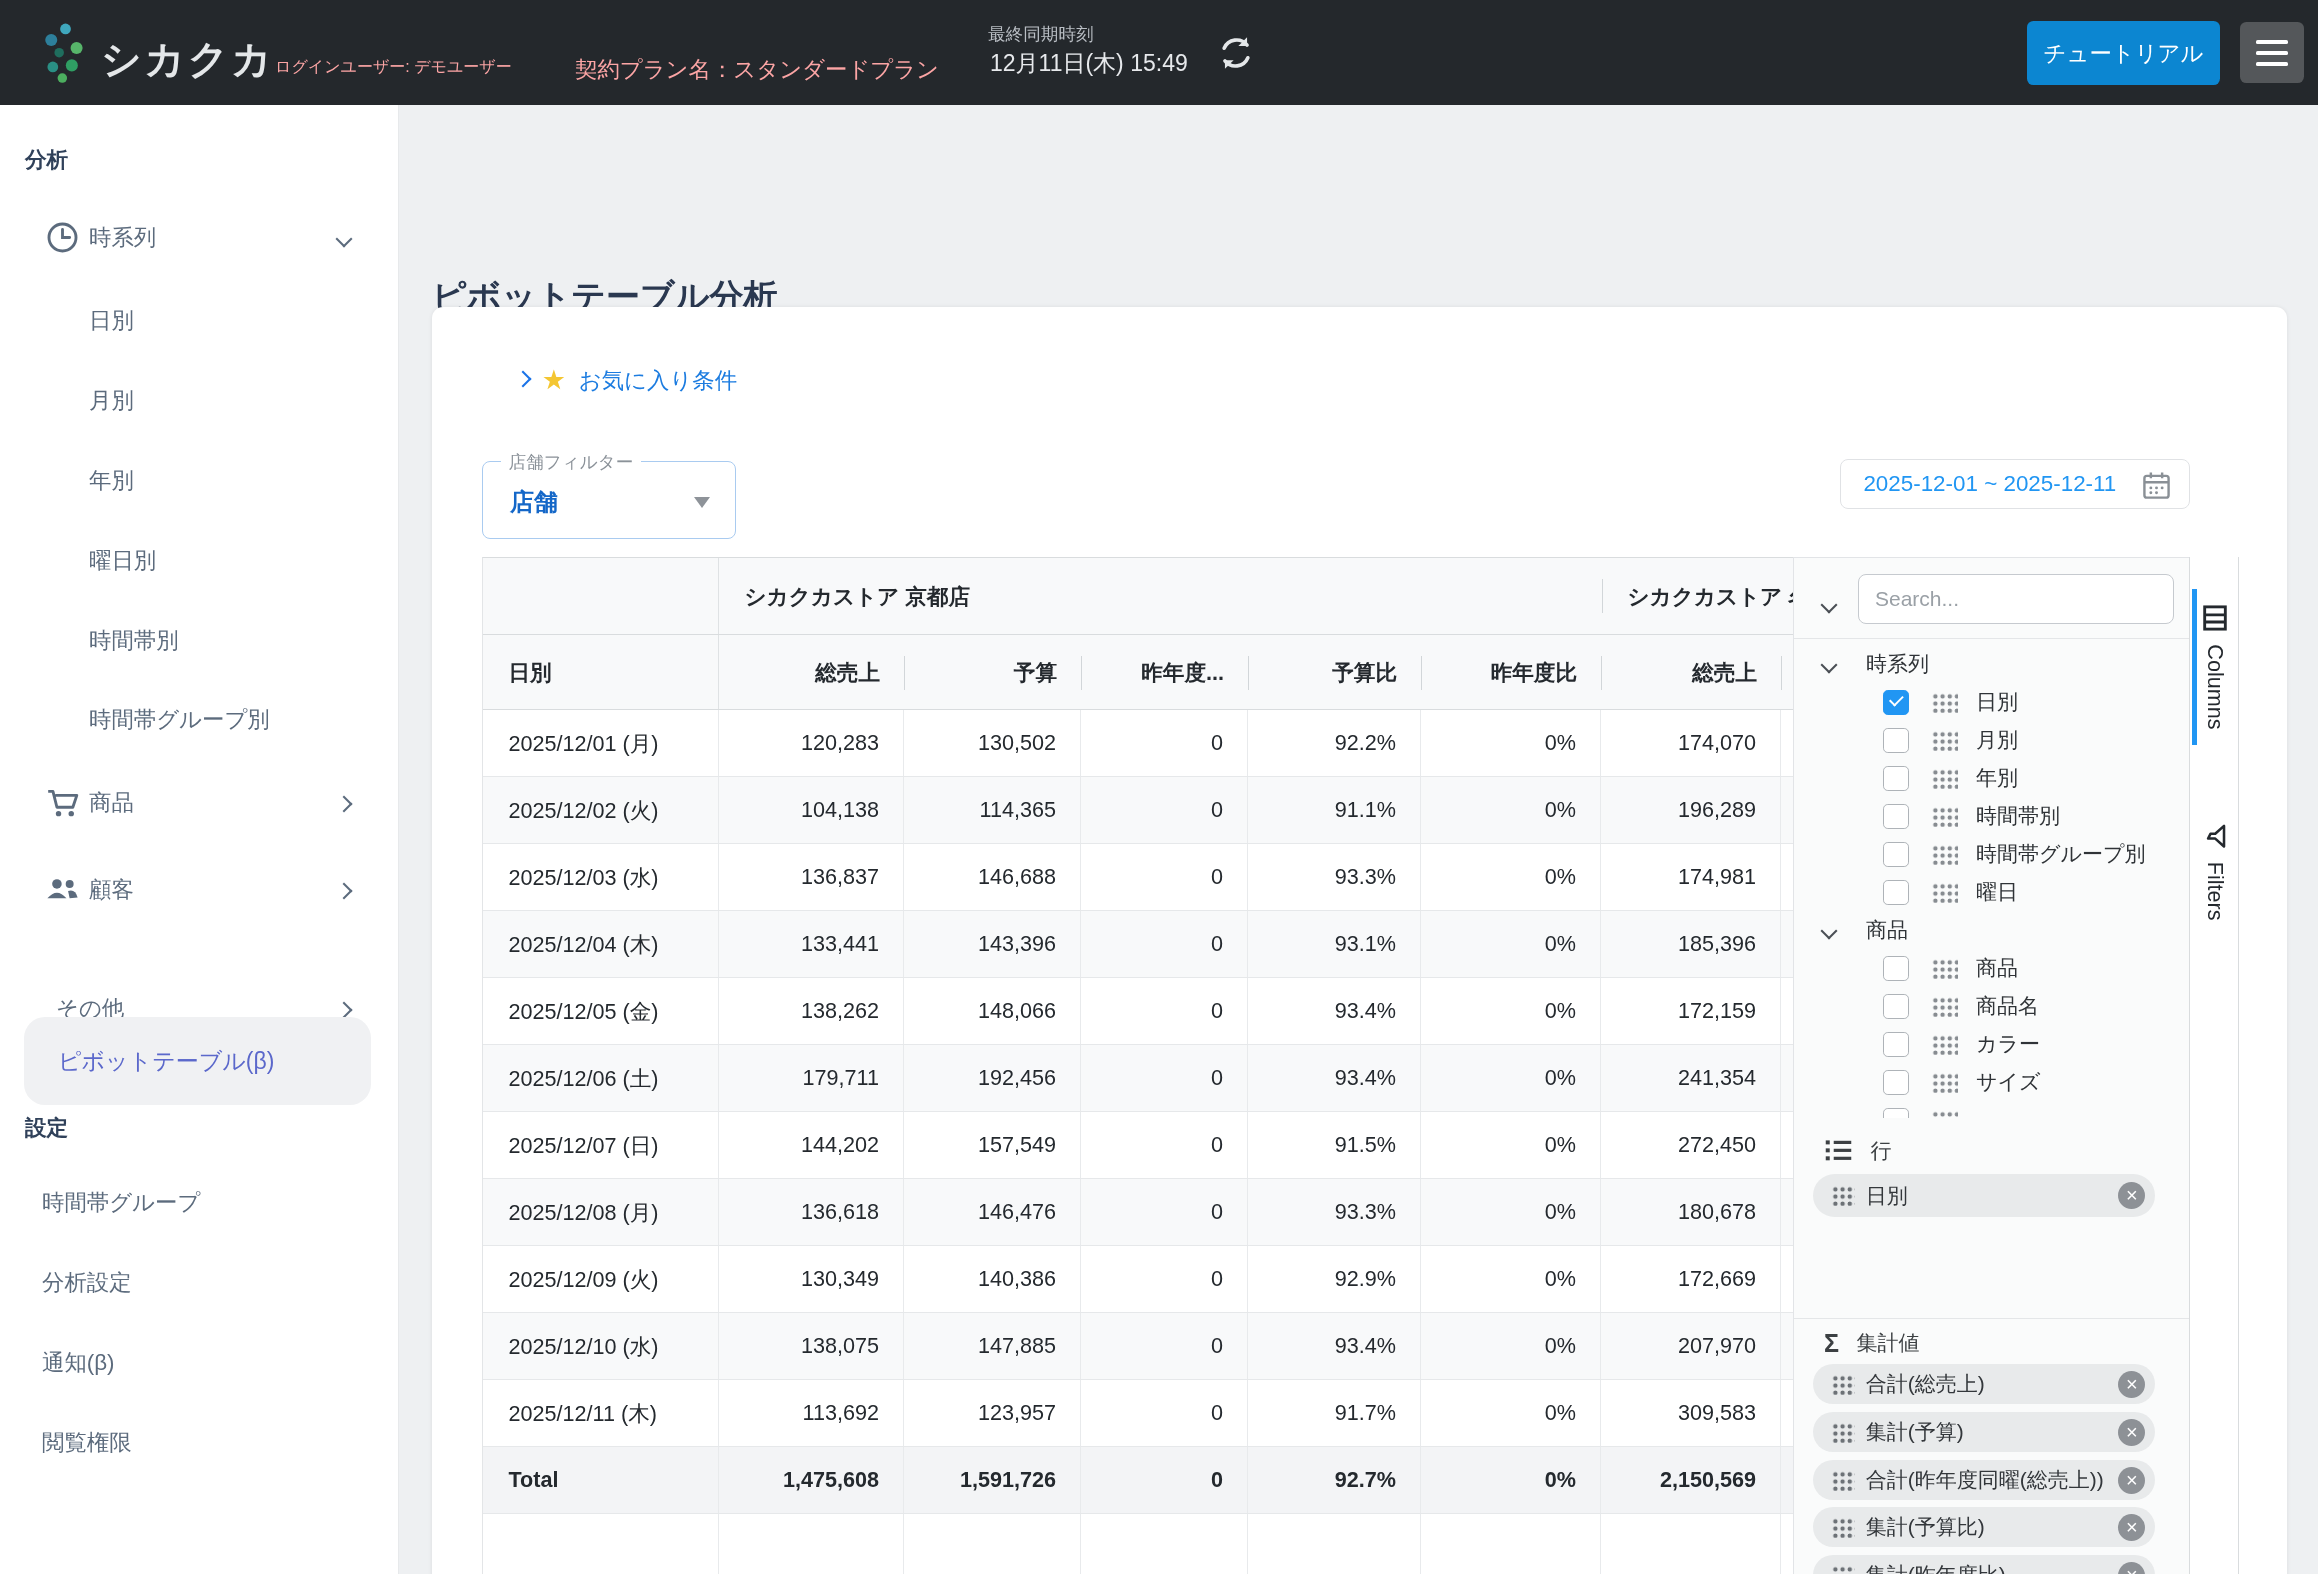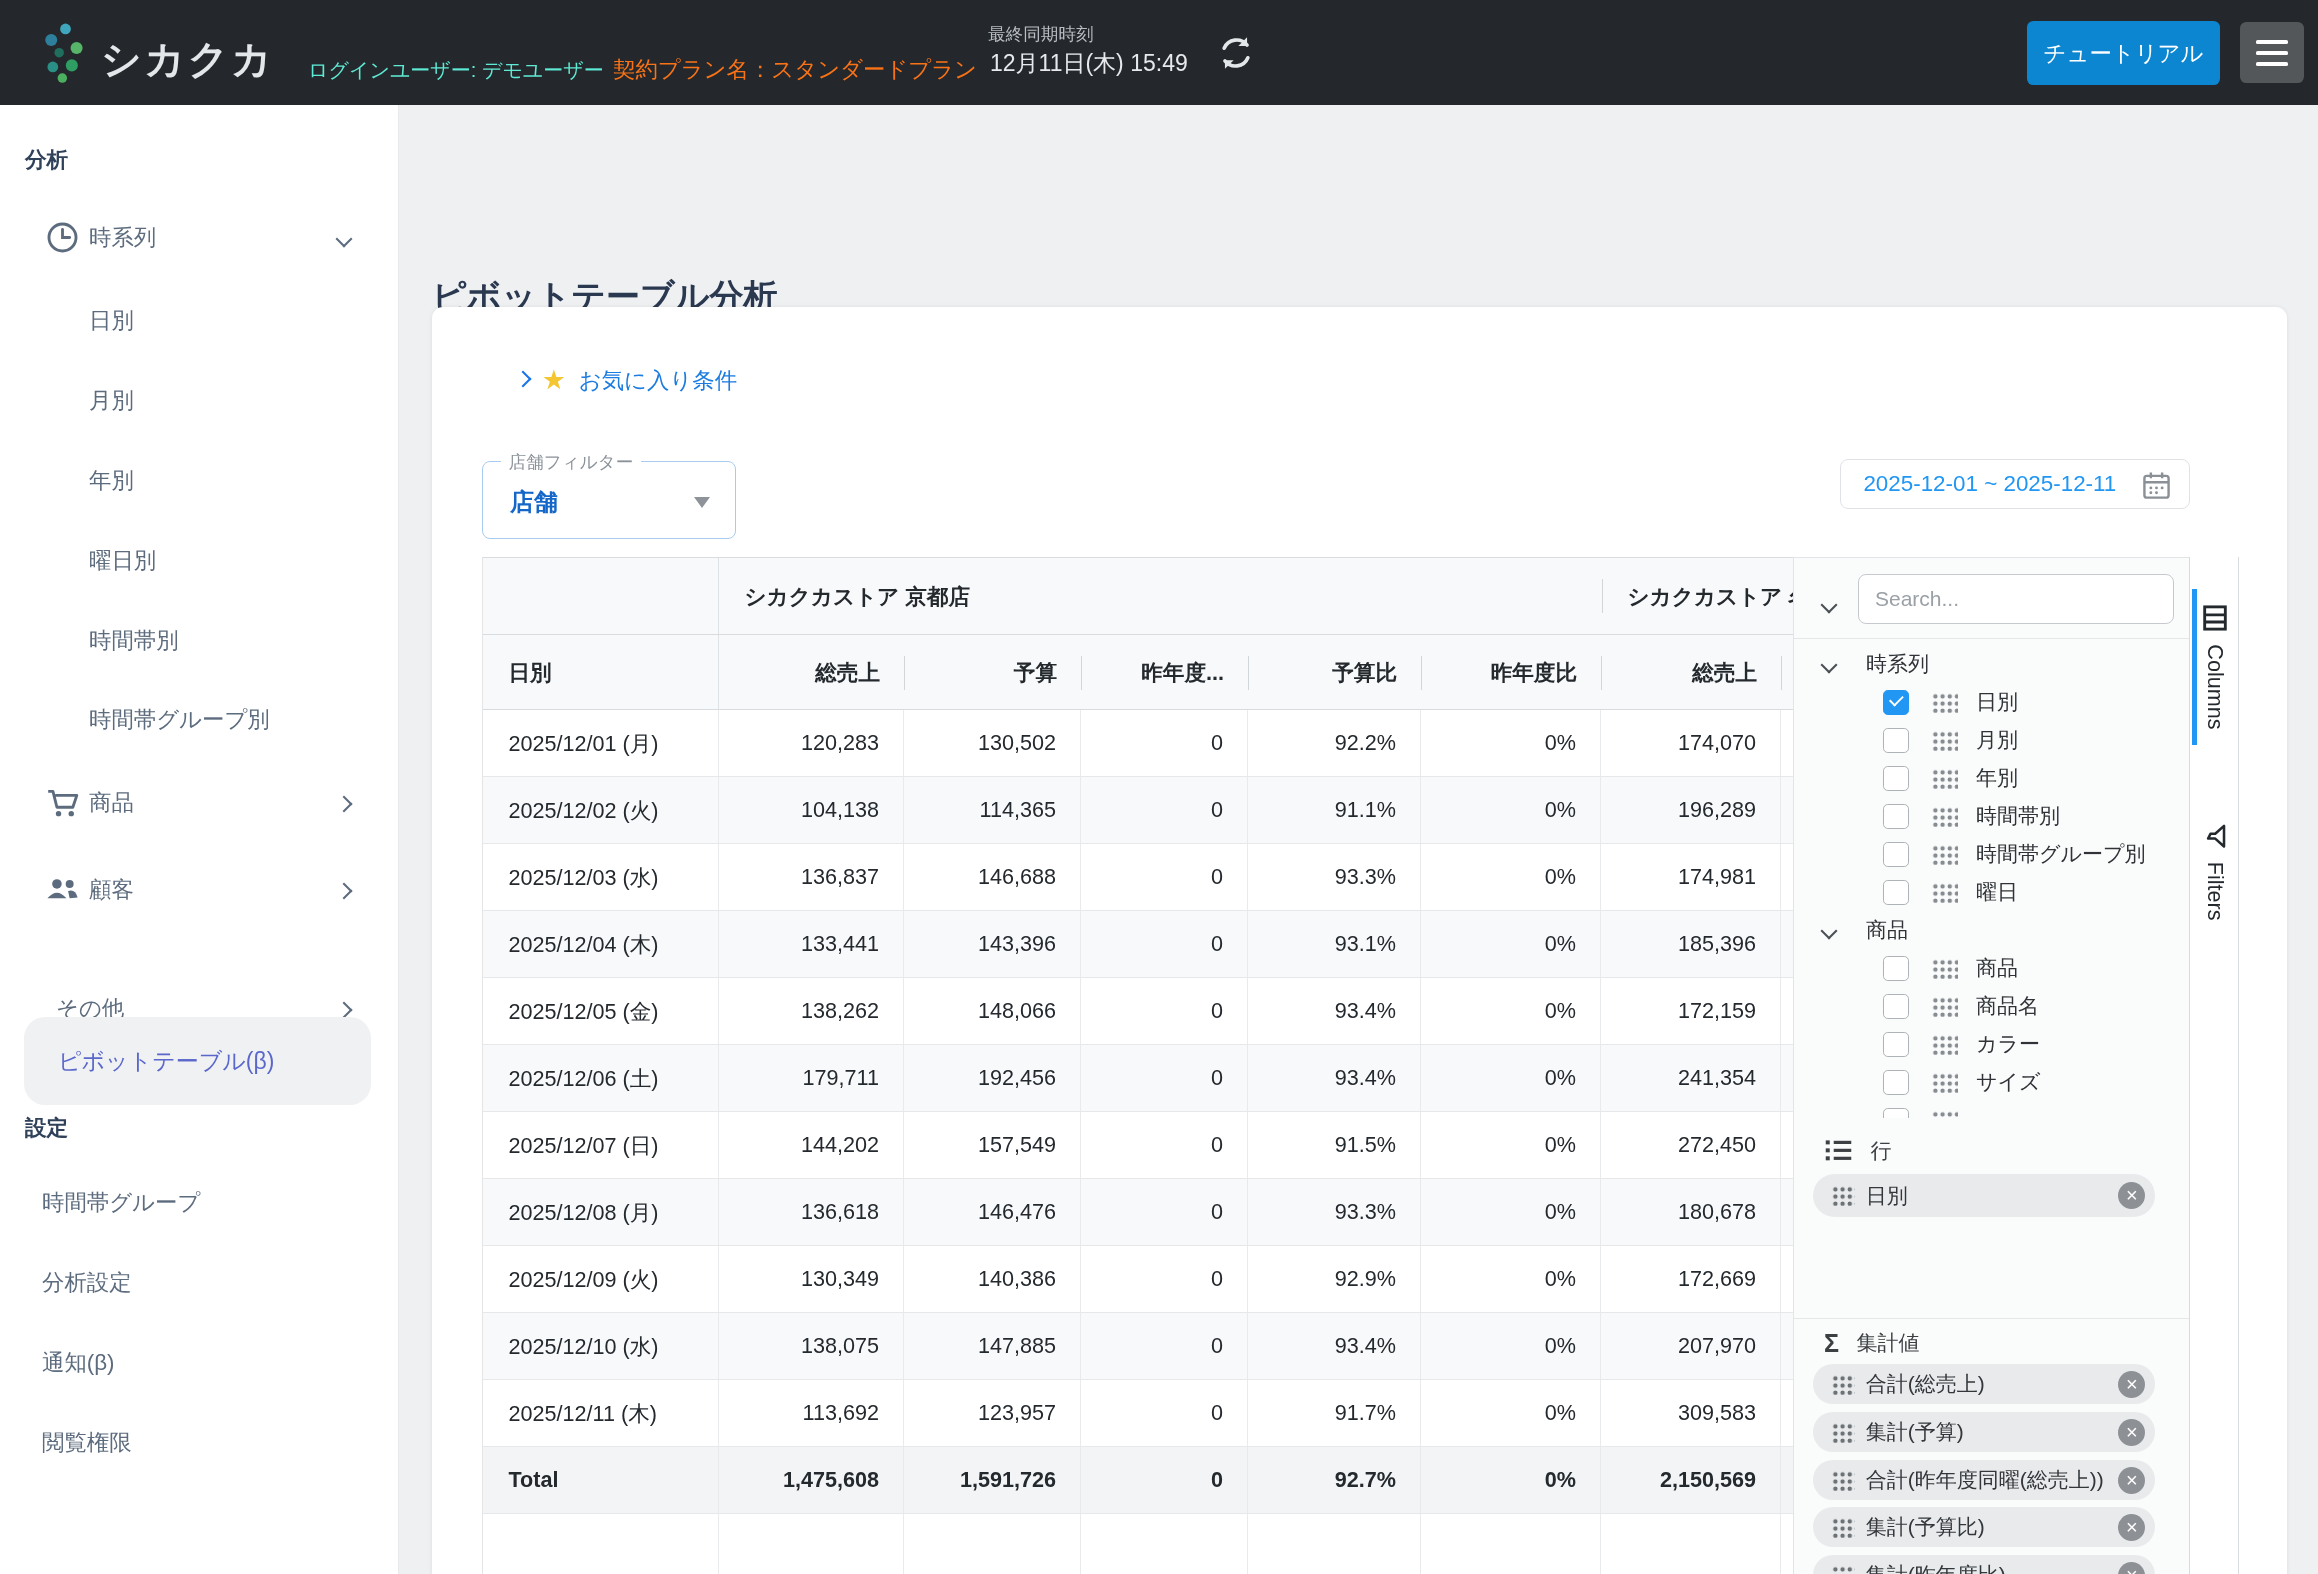--- a/index.html
+++ b/index.html
@@ -3,22 +3,22 @@
 <meta charset="utf-8">
 <style>
   * { margin:0; padding:0; box-sizing:border-box; }
   html,body { width:2319px; height:1574px; overflow:hidden; background:#eef0f2;
     font-family:"Liberation Sans","DejaVu Sans",sans-serif; }
   .abs { position:absolute; }
 
   
   .topbar { position:absolute; top:0; left:0; width:2319px; height:105px; background:#24282c; z-index:20; }
   .logo-text { position:absolute; left:101px; top:32px; font-size:40px; font-weight:bold; color:#e4e7e9; letter-spacing:2.4px; }
-  .tb-login { position:absolute; left:275px; top:57px; font-size:20px; color:#5eead4;margin-left:33px; }
-  .tb-plan  { position:absolute; left:613px; top:54px; font-size:22.4px; color:#f97316; }
+  .tb-login { position:absolute; left:275px; top:57px; font-size:16px; color:#fca5a5; }
+  .tb-plan  { position:absolute; left:575px; top:54px; font-size:22.4px; color:#fca5a5; }
   .tb-sync-label { position:absolute; left:988px; top:22.4px; font-size:17.6px; color:#b9bec4; }
   .tb-sync-time  { position:absolute; left:990px; top:48px; font-size:23px; color:#e7e9ec; }
   .tb-refresh { position:absolute; left:1217px; top:34px; width:38px; height:38px; cursor:pointer; }
   .btn-tutorial { position:absolute; left:2027px; top:21px; width:193px; height:64px; border-radius:6.4px;
     background:#0c86d1; color:#fff; font-size:22.4px; display:flex; align-items:center; justify-content:center; cursor:pointer; }
   .btn-burger { position:absolute; left:2240px; top:22.4px; width:64px; height:61px; border-radius:6.4px;
     background:#54575a; display:flex; flex-direction:column; align-items:center; justify-content:center; gap:7.2px; cursor:pointer; }
   .btn-burger i { display:block; width:32px; height:4px; background:#fff; border-radius:1.6px; }
 
   

